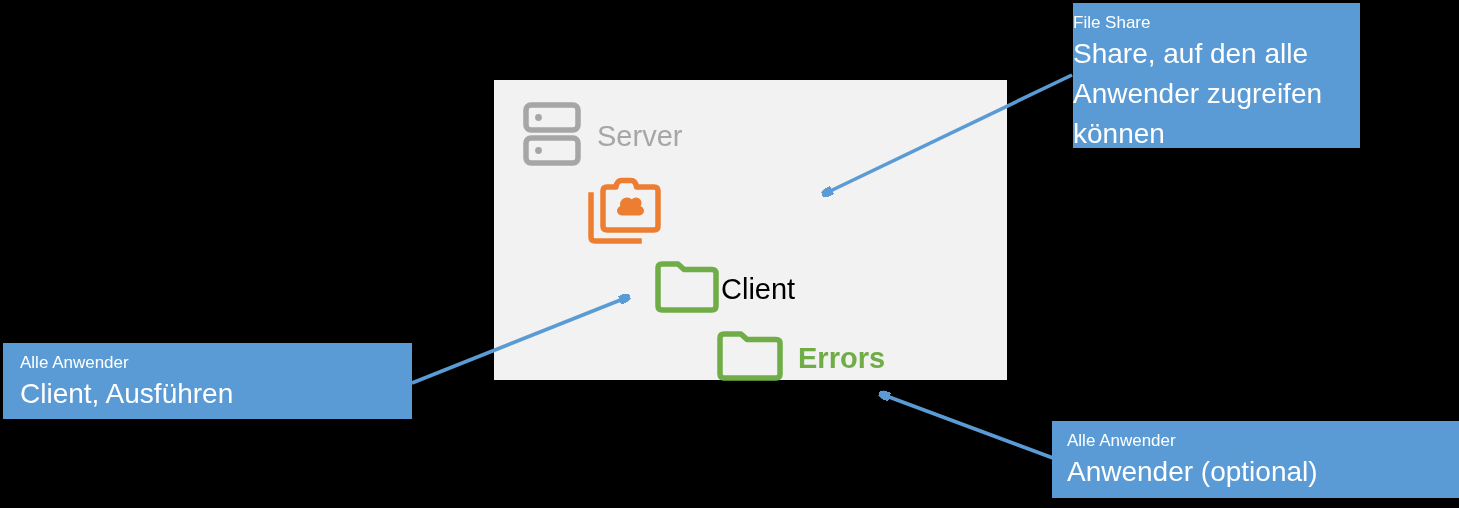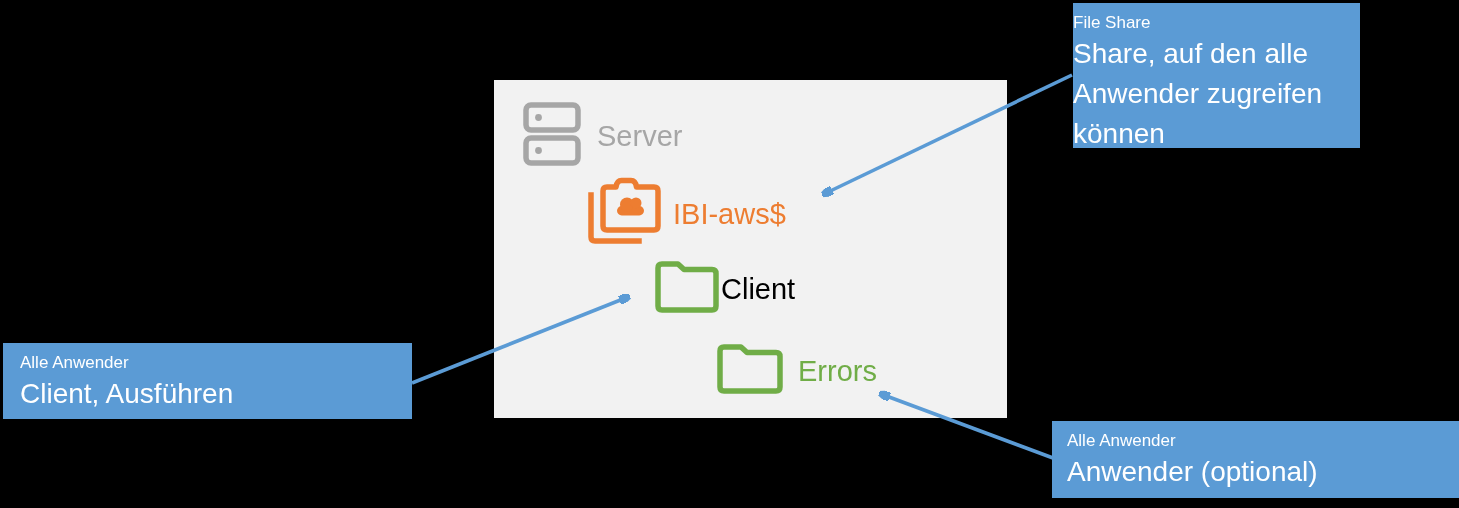--- a/index.html
+++ b/index.html
@@ -8,39 +8,39 @@
     position: relative;
     background: #000000;
     overflow: hidden;
     font-family: "Liberation Sans", sans-serif;
   }
 
   
   .panel {
     position: absolute;
     left: 494px; top: 80px;
-    width: 513px; height: 338px;
+    width: 513px; height: 300px;
     background: #F2F2F2;
   }
   .row {
     position: absolute;
     display: flex;
     align-items: center;
   }
   .row .label {
     font-size: 29px;
     white-space: nowrap;
   }
   .row-server  { left: 29px;  top: 23px;  height: 66px; }
   .row-server .label { color: #A6A6A6; margin-left: 16px; }
   .row-ibi     { left: 92px;  top: 96px;  height: 76px; }
   .row-ibi .label { color: #ED7D31; margin-left: 9px; }
   .row-client  { left: 160px; top: 181px; height: 56px; }
   .row-client .label { color: #000000; margin-left: 1px; }
-  .row-errors  { left: 222px; top: 264px; height: 54px; }
+  .row-errors  { left: 222px; top: 251px; height: 54px; font-weight: bold; }
   .row-errors .label { color: #70AD47; margin-left: 14px; }
 
   
   .callout {
     position: absolute;
     background: #5B9BD5;
     color: #FFFFFF;
     box-sizing: border-box;
   }
   .callout .title {
@@ -88,21 +88,20 @@
 
         <path d="M21 13 H30 Q31 6.5 35.5 6.5 H45 Q49.5 6.5 50.5 13 H68 Q72 13 72 17 V52 Q72 56 68 56 H21 Q17 56 17 52 V17 Q17 13 21 13 Z" stroke="#ED7D31" stroke-width="5.5" stroke-linejoin="round"></path>
 
         <g fill="#ED7D31">
           <rect x="31" y="32" width="27" height="9.5" rx="4.7"></rect>
           <circle cx="41" cy="30.5" r="7"></circle>
           <circle cx="50" cy="29" r="5.5"></circle>
         </g>
       </svg>
     </span>
-    <span class="label">IBI-aws$</span>
   </div>
 
   <div class="row row-client">
     <span>
       <svg width="66" height="56" viewBox="0 0 66 56" fill="none">
         <path d="M8 5 H24 L30 10.5 H58 Q62 10.5 62 14.5 V47 Q62 51 58 51 H8 Q4 51 4 47 V9 Q4 5 8 5 Z" stroke="#70AD47" stroke-width="5.5" stroke-linejoin="round"></path>
       </svg>
     </span>
     <span class="label">Client</span>
   </div>

